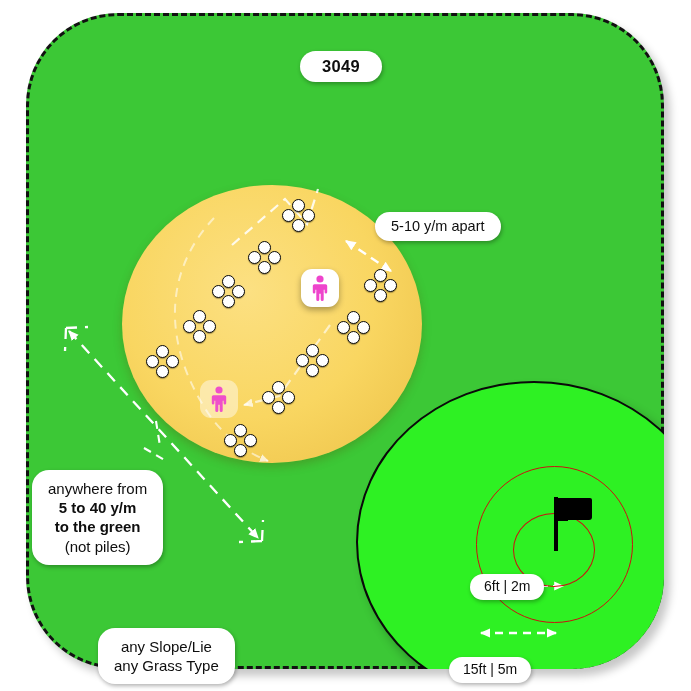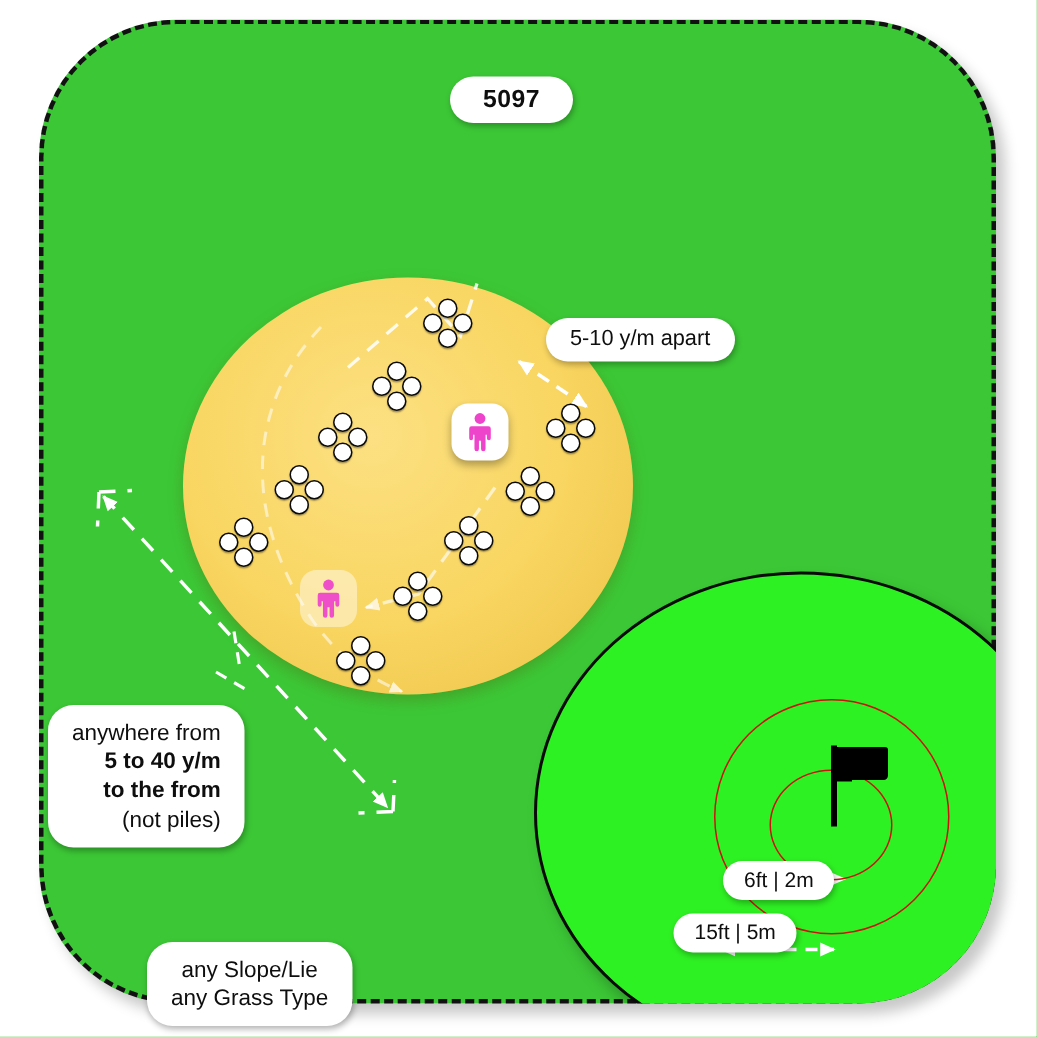--- a/index.html
+++ b/index.html
@@ -213,34 +213,34 @@
         </svg>
       </div>
       <div class="player ghost" style="left: 200px; top: 380px;">
         <svg width="20" height="26" viewBox="0 0 20 26" aria-hidden="true">
           <circle cx="10" cy="4" r="3.6" fill="#EE44CC"></circle>
           <path d="M4.4,9.2 h11.2 a1.6,1.6 0 0 1 1.6,1.6 v6.4 a1.3,1.3 0 0 1 -2.6,0 v-2.4 h-0.9 v9.6 a1.5,1.5 0 0 1 -3,0 v-5.6 h-1.4 v5.6 a1.5,1.5 0 0 1 -3,0 v-9.6 h-0.9 v2.4 a1.3,1.3 0 0 1 -2.6,0 v-6.4 a1.6,1.6 0 0 1 1.6,-1.6 z" fill="#EE44CC"></path>
         </svg>
       </div>
     </div>
 
-  <div class="pill big" style="left:300px;top:51px;">5097</div>
-
-
-  <div class="pill" style="left:364px;top:212px;">5-10 y/m apart</div>
-
-  <div class="pill box" style="left:32px;top:470px;text-align:right;">
+  <div class="pill big" style="left:300px;top:51px;">3049</div>
+
+
+  <div class="pill" style="left:375px;top:212px;">5-10 y/m apart</div>
+
+  <div class="pill box" style="left:32px;top:470px;">
     <span class="blk">anywhere from</span>
     <b class="blk">5 to 40 y/m</b>
-    <b class="blk">to the from</b>
+    <b class="blk">to the green</b>
     <span class="blk">(not piles)</span>
   </div>
 
   <div class="pill box" style="left:98px;top:628px;">
     <span class="blk">any Slope/Lie</span>
     <span class="blk">any Grass Type</span>
   </div>
 
-  <div class="pill meas" style="left:470px;top:574px;margin-left:12px;">6ft | 2m</div>
-
-  <div class="pill meas" style="left:449px;top:609px;">15ft | 5m</div>
+  <div class="pill meas" style="left:470px;top:574px;">6ft | 2m</div>
+
+  <div class="pill meas" style="left:449px;top:657px;">15ft | 5m</div>
 
 </div>
 
 </body></html>

